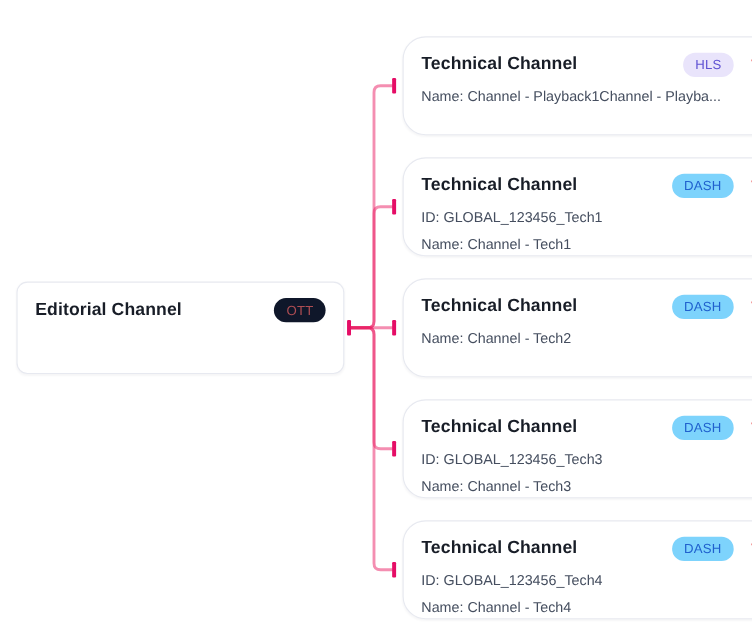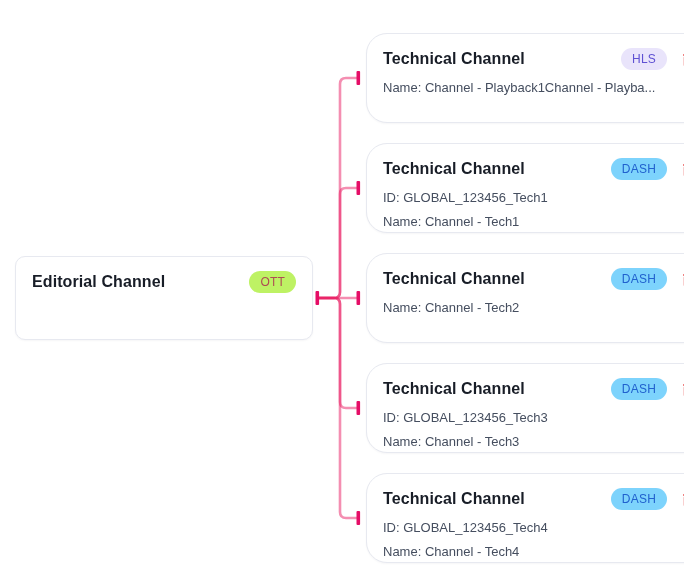--- a/index.html
+++ b/index.html
@@ -39,21 +39,21 @@
     font-size:12px;
     font-weight:400;
     line-height:1;
     padding:5px 11px;
     border-radius:999px;
     letter-spacing:.2px;
     flex:0 0 auto;
   }
   .badge-hls{background:#e9e4fb;color:#5f51d3;}
   .badge-dash{background:#7dd3fc;color:#2061ce;}
-  .badge-ott{background:#bef264;color:#ae4d53;}
+  .badge-ott{background:#0f172a;color:#ae4d53;}
   .trash-btn{
     flex:0 0 auto;
     margin-left:12px;
     background:none;border:none;padding:0;
     width:18px;height:18px;
     cursor:pointer;
     display:flex;align-items:center;justify-content:center;
   }
   .card-line{
     font-size:13px;

